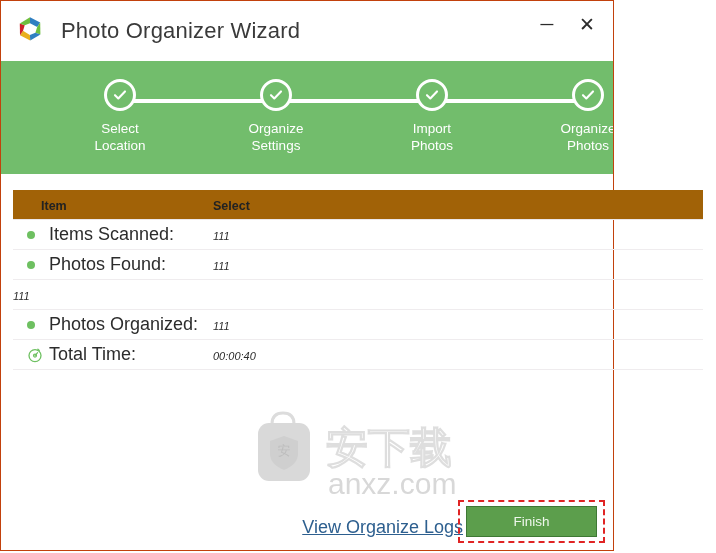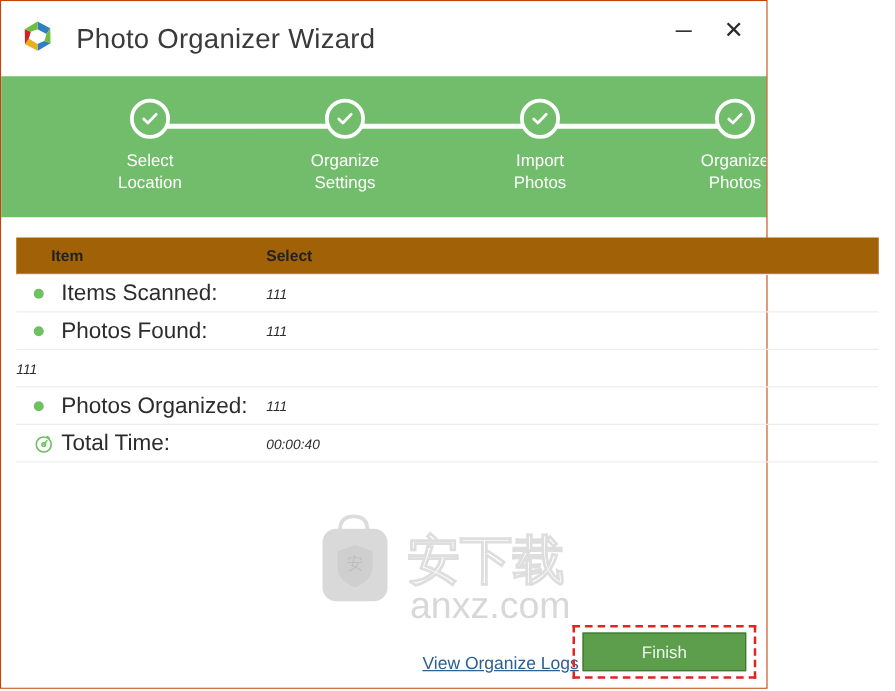--- a/index.html
+++ b/index.html
@@ -209,21 +209,21 @@
     position: absolute;
     left: 0;
     right: 0;
     bottom: 0;
     height: 46px;
   }
   .logs-link {
     position: absolute;
     right: 150px;
     bottom: 12px;
-    font-size: 14px;
+    font-size: 18px;
     color: #2d5f8f;
     text-decoration: underline;
     cursor: pointer;
     white-space: nowrap;
   }
   .finish-highlight {
     position: absolute;
     right: 8px;
     bottom: 7px;
     width: 147px;

